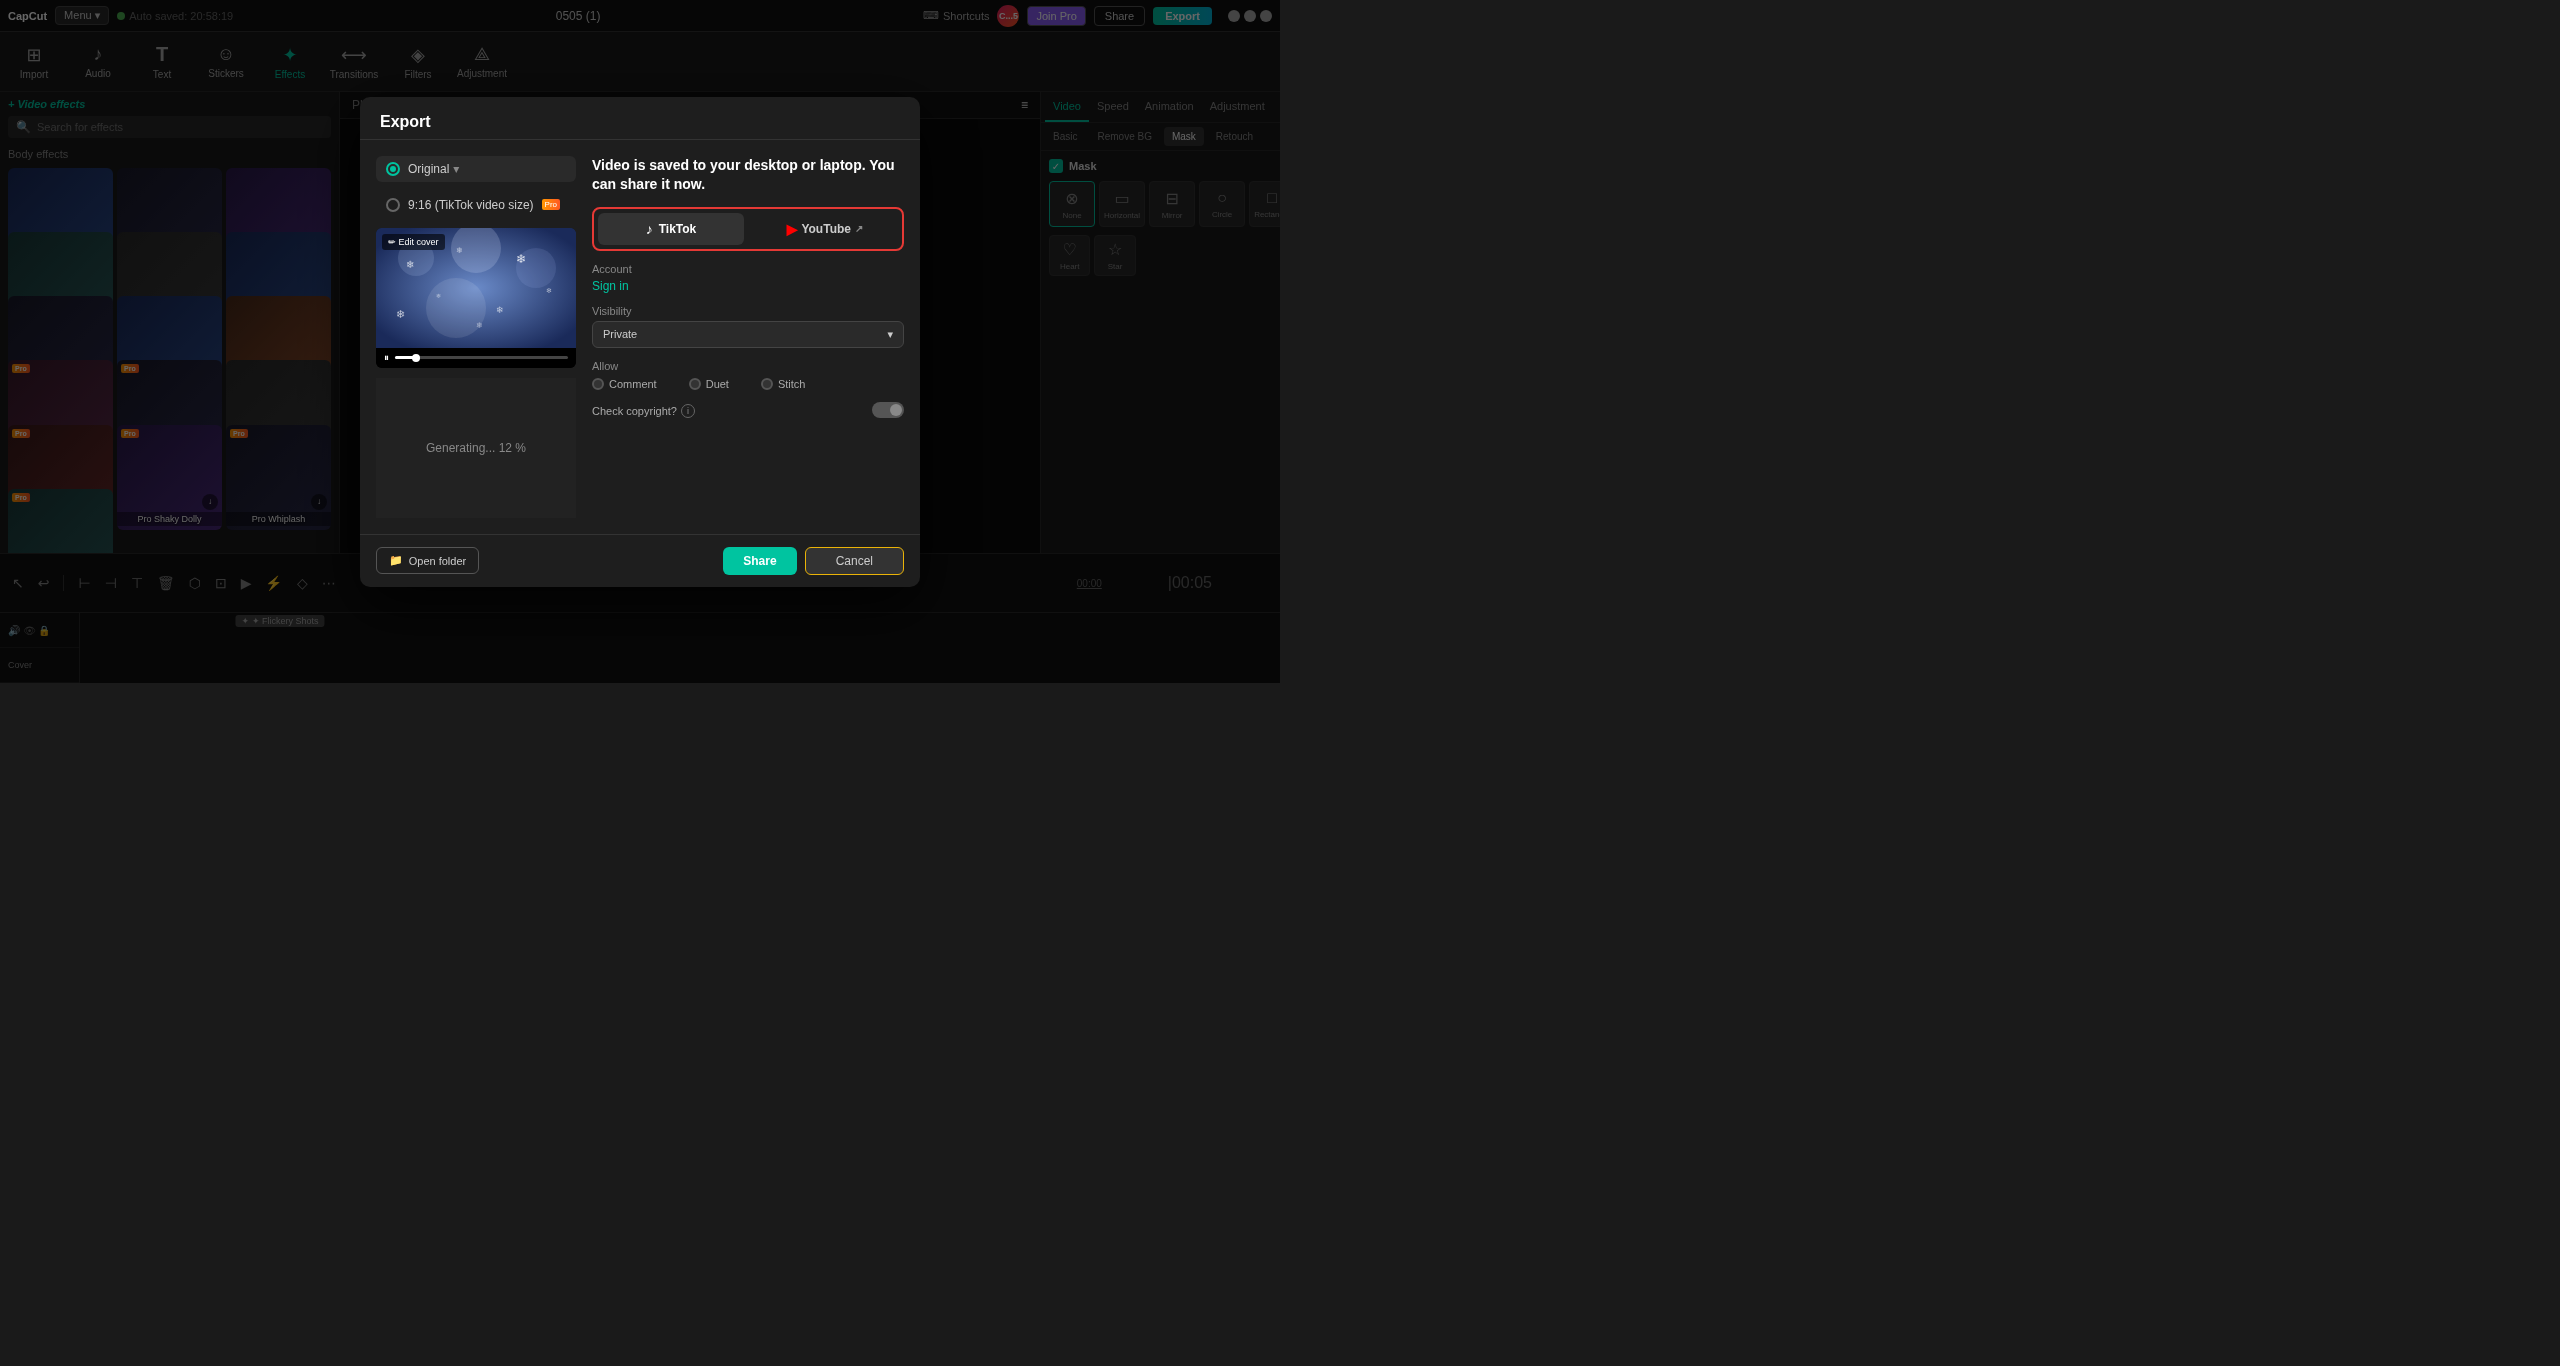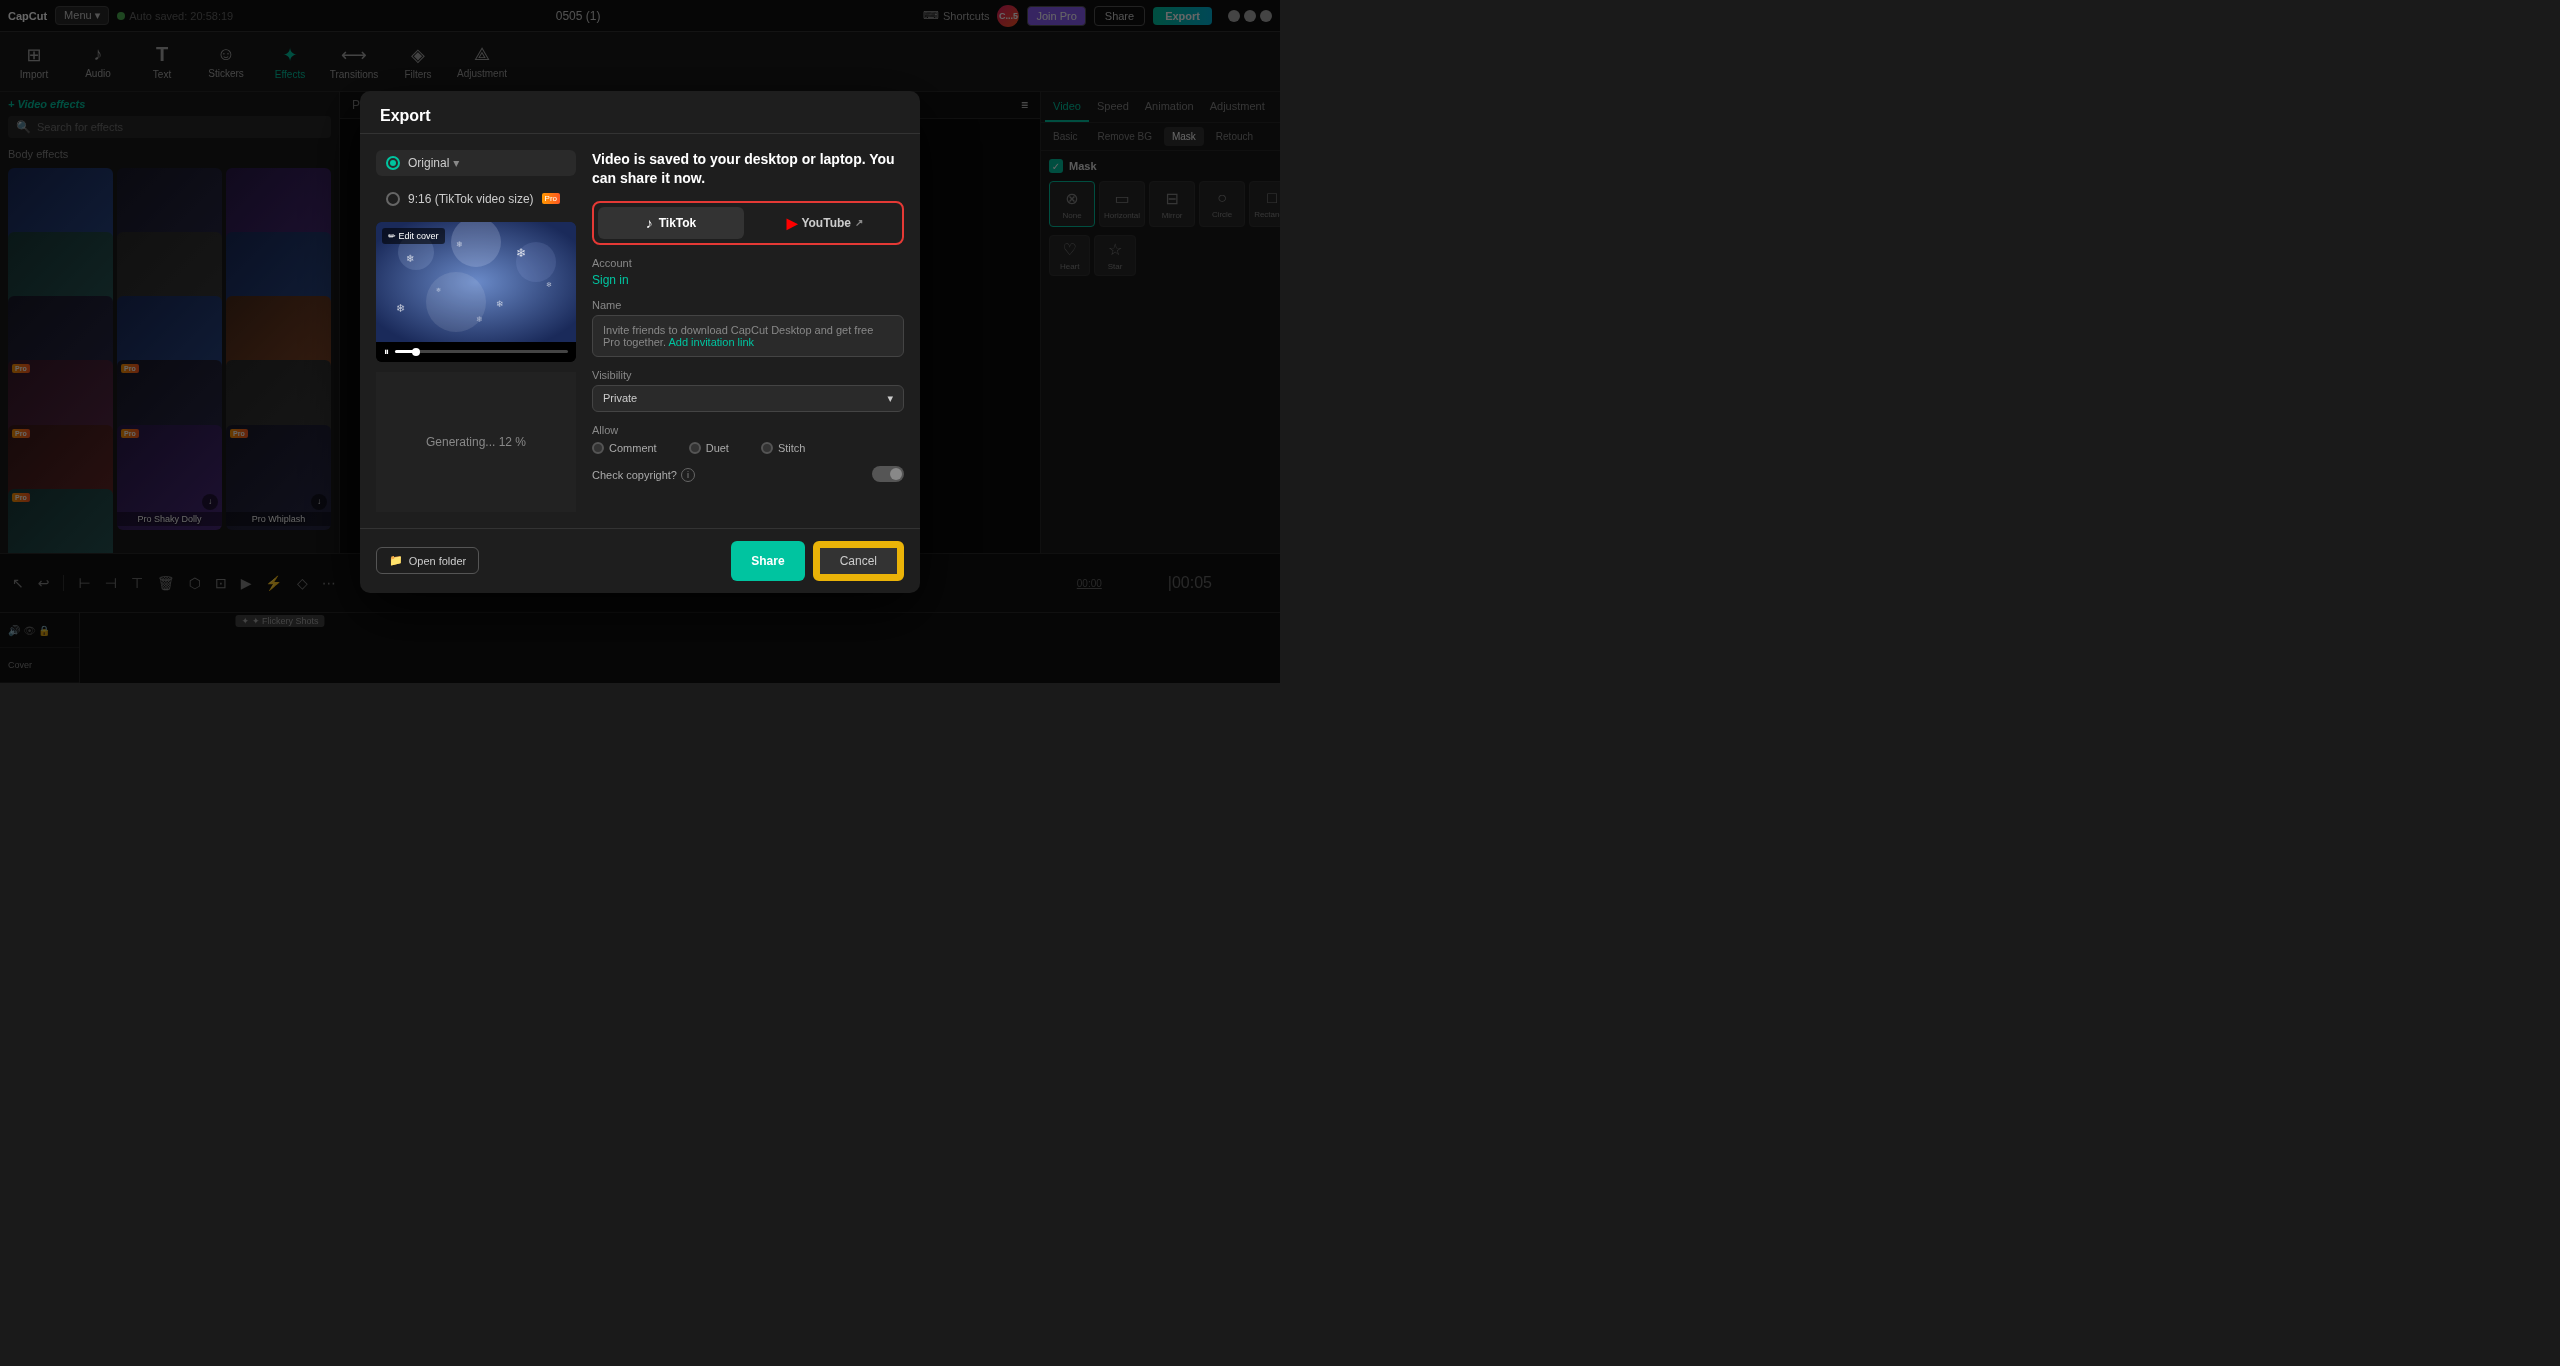--- a/index.html
+++ b/index.html
@@ -719,24 +719,24 @@
       border: none;
       color: #fff;
       border-radius: 6px;
       padding: 6px 20px;
       font-size: 12px;
       font-weight: 600;
       cursor: pointer;
     }
     .cancel-btn {
       background: #333;
-      border: 7px solid #eab308;
+      border: 1px solid #eab308;
       color: #ccc;
       border-radius: 6px;
-      padding: 6px 20px;
+      padding: 6px 30px;
       font-size: 12px;
       cursor: pointer;
     }
 
     
     .ec-blue { background: linear-gradient(135deg, #1a2a5a, #2a4a8a); }
     .ec-purple { background: linear-gradient(135deg, #2a1a4a, #4a2a7a); }
     .ec-orange { background: linear-gradient(135deg, #4a2a1a, #8a4a2a); }
     .ec-dark { background: linear-gradient(135deg, #1a1a2a, #2a2a4a); }
     .ec-red { background: linear-gradient(135deg, #3a1a1a, #6a2a2a); }
@@ -1087,27 +1087,20 @@
             <span>YouTube</span>
             <span class="external-icon">↗</span>
           </button>
         </div>
 
         <div class="field-section">
           <div class="field-label">Account</div>
           <span class="invite-link">Sign in</span>
         </div>
 
-        <div class="field-section">
-          <div class="field-label">Name</div>
-          <div class="invite-input">
-            <span>Invite friends to download CapCut Desktop and get free Pro together.</span>
-            <span class="invite-link">Add invitation link</span>
-          </div>
-        </div>
 
         <div class="field-section">
           <div class="field-label">Visibility</div>
           <div class="visibility-select">
             <span>Private</span>
             <span>▾</span>
           </div>
         </div>
 
         <div class="allow-section">

